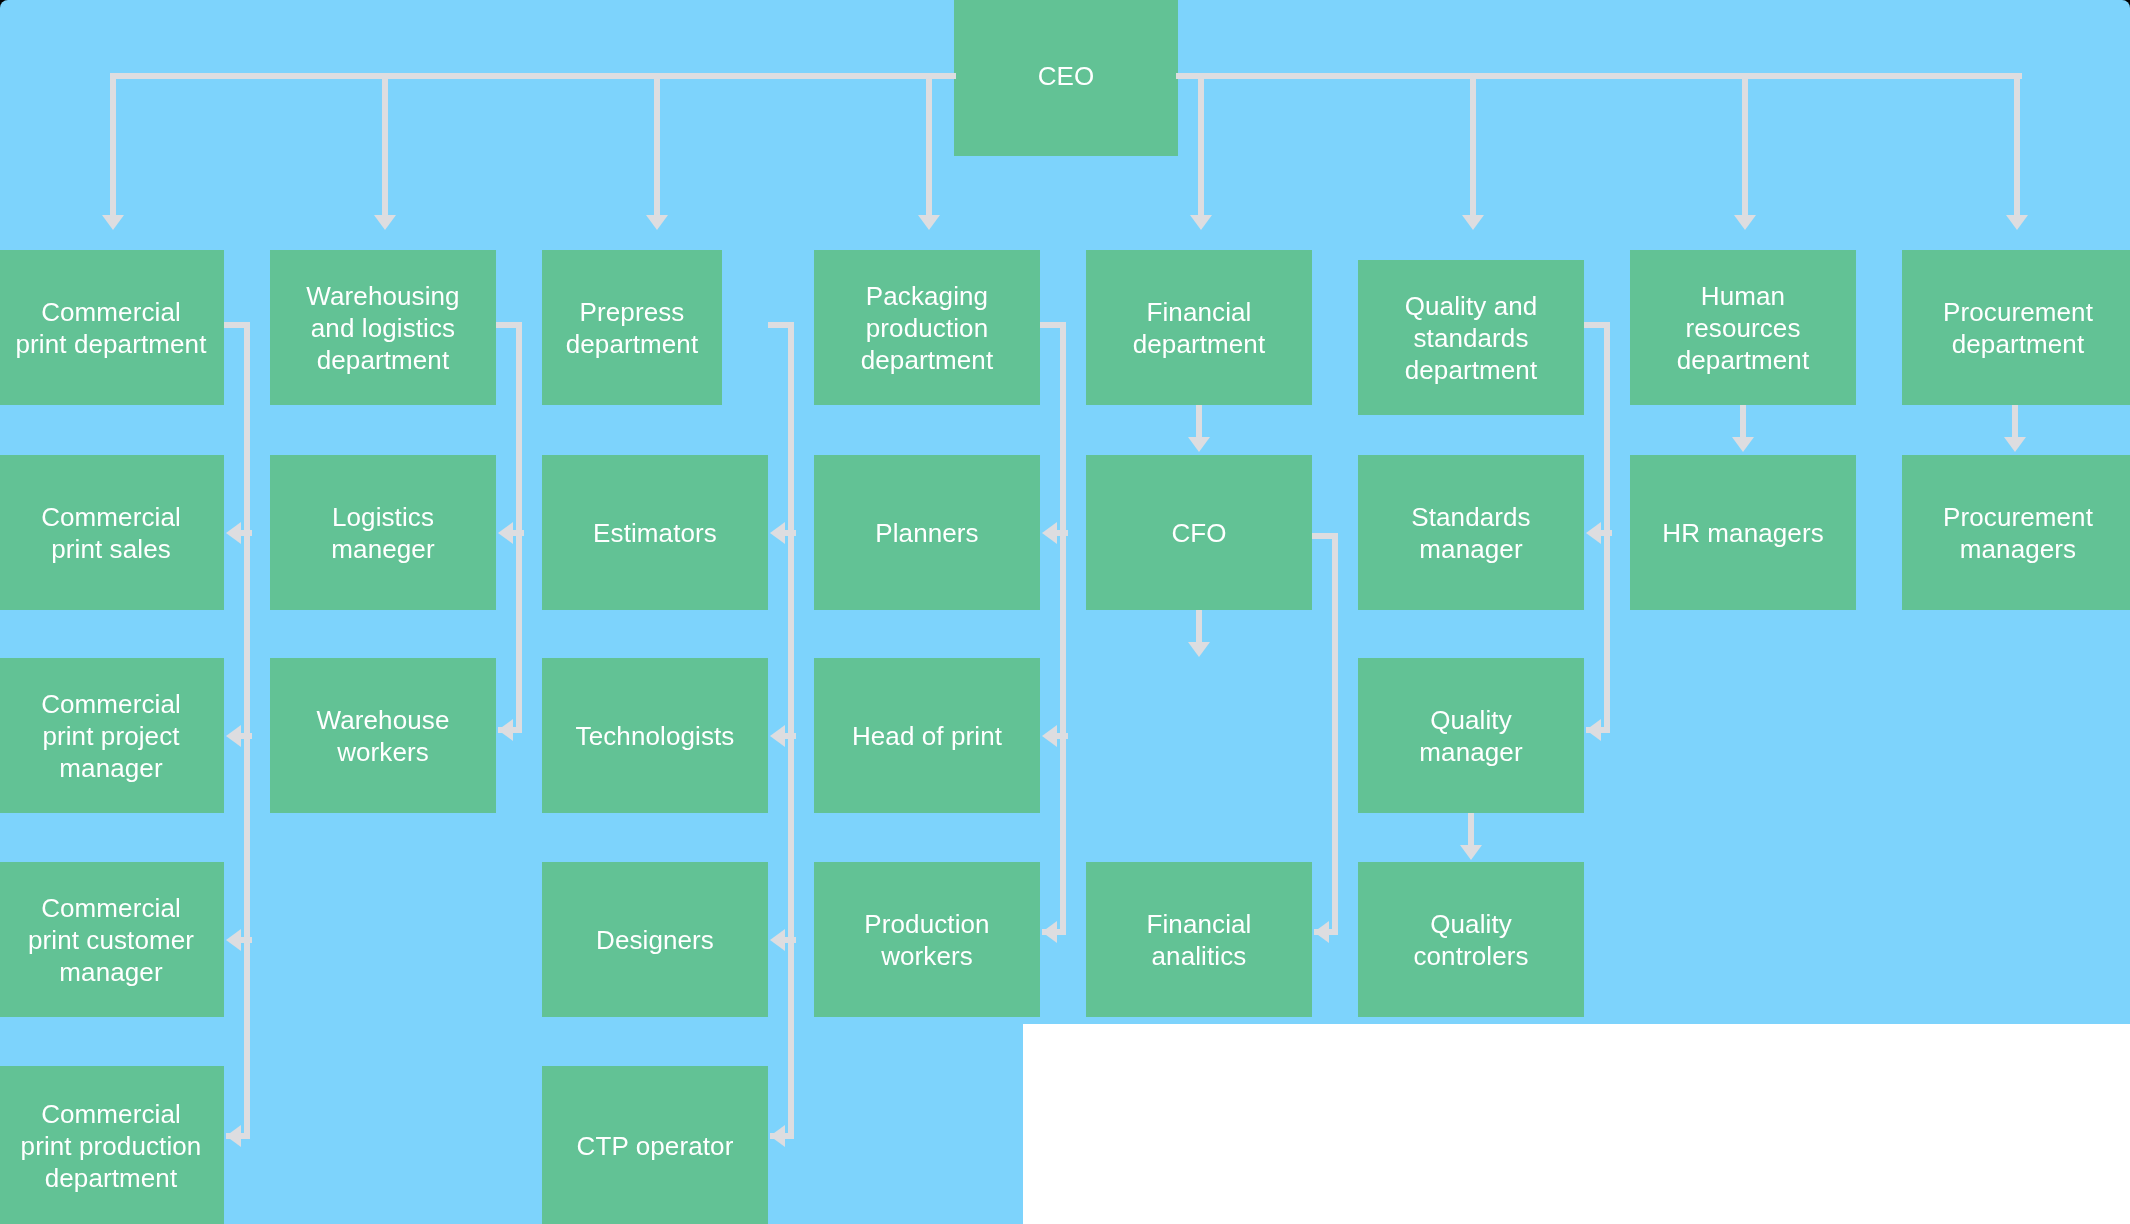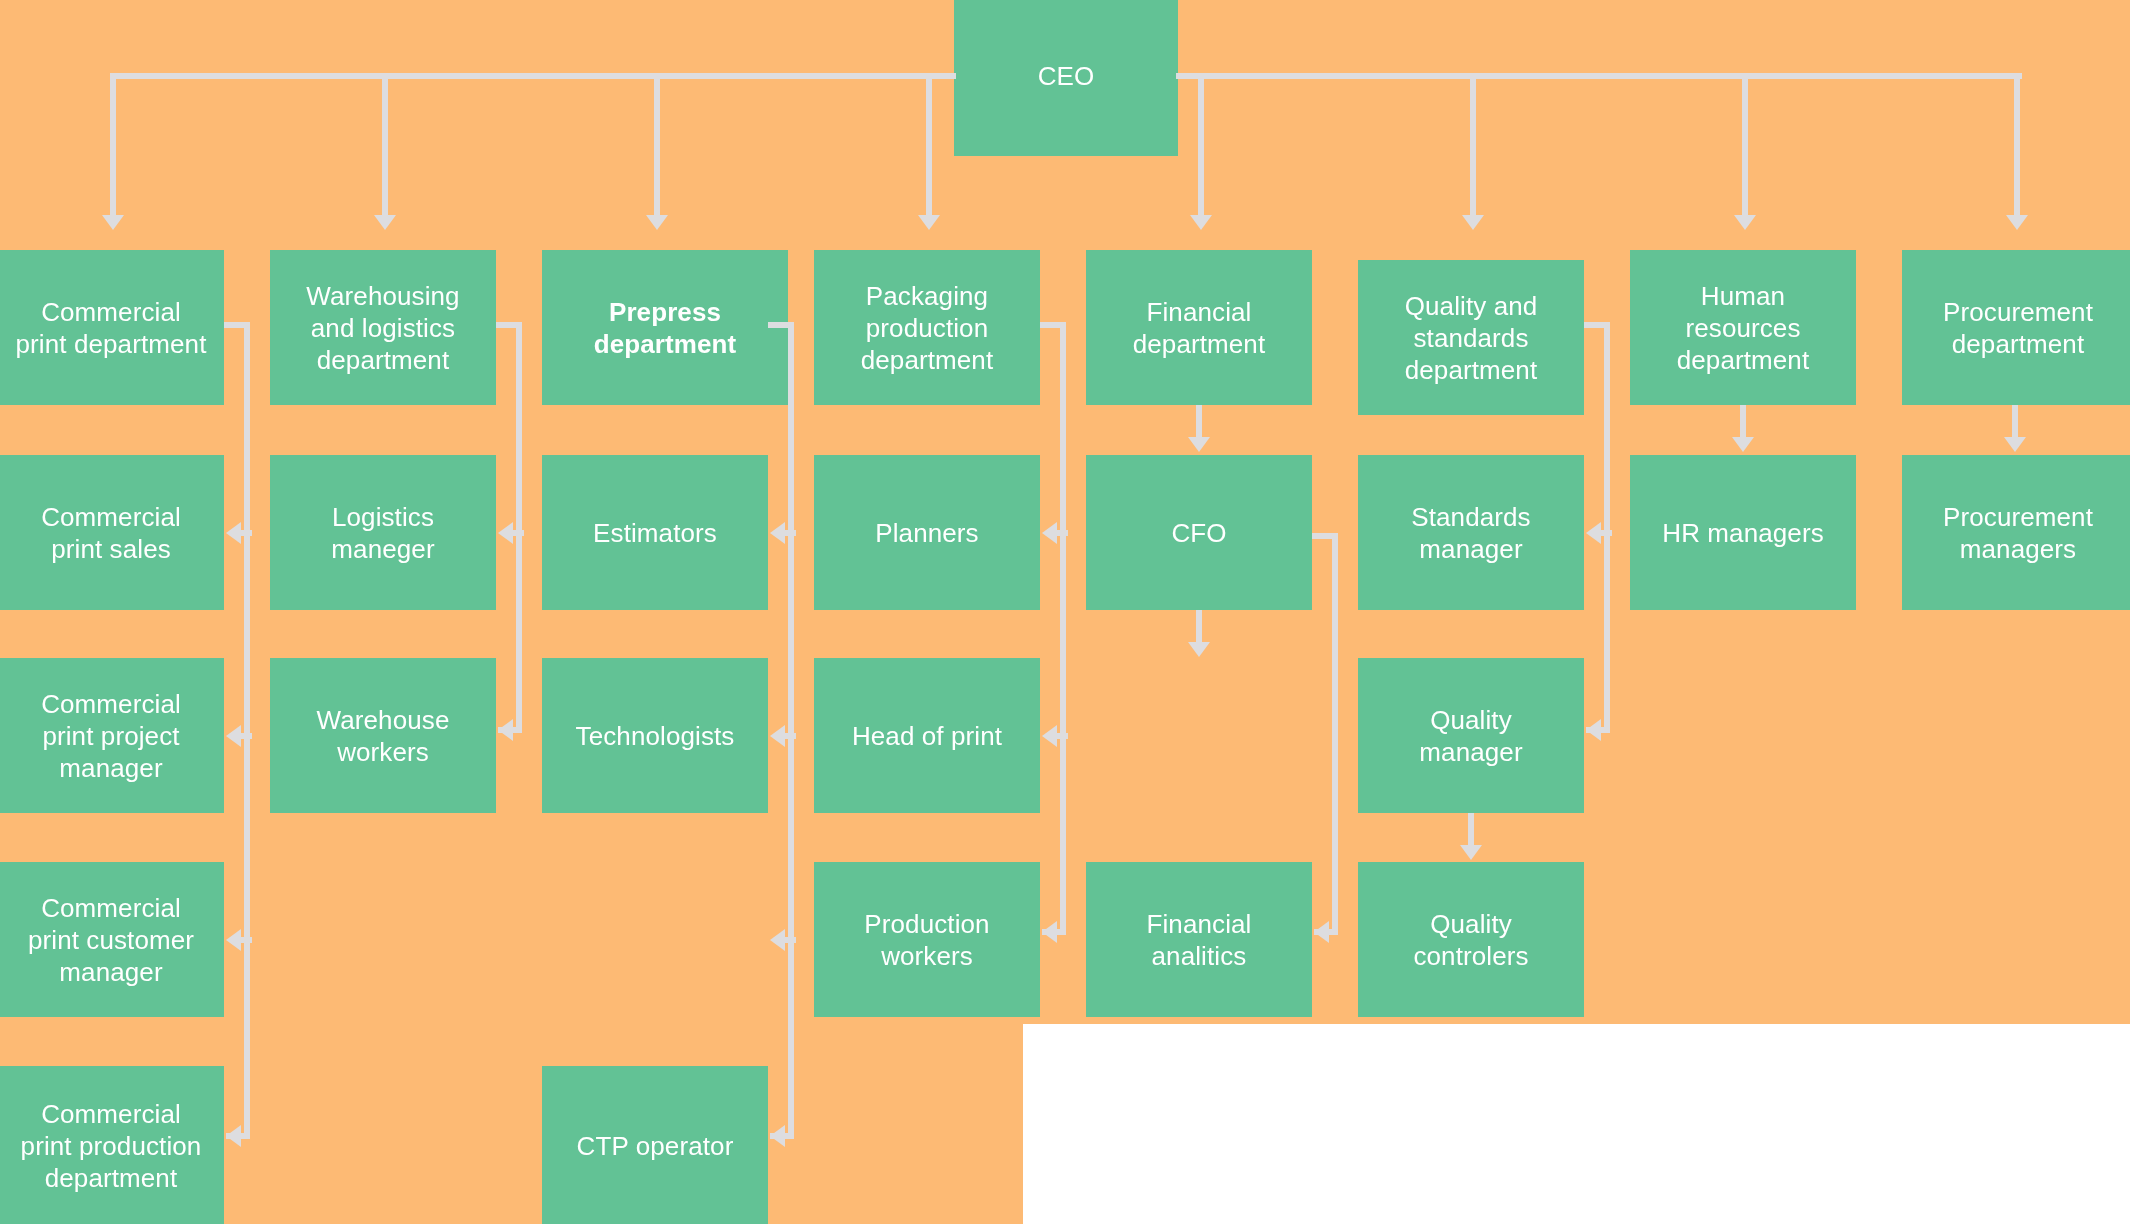--- a/index.html
+++ b/index.html
@@ -6,21 +6,22 @@
   html, body {
     width: 2130px; height: 1224px;
     background: #000000;
     font-family: "Liberation Sans", sans-serif;
     overflow: hidden;
   }
   #chart {
     position: relative;
     width: 2130px;
     height: 1224px;
-    background: #fdba74;
+    background: #7dd3fc;
+    border-radius: 8px;
   }
   .node {
     position: absolute;
     background: #62c295;
     color: #ffffff;
     display: flex;
     align-items: center;
     justify-content: center;
     text-align: center;
     font-size: 26px;
@@ -119,24 +120,25 @@
   <div class="node" style="left:270px; top:658px; width:226px; height:155px;">Warehouse
 workers</div>
 
   <div class="conn" style="left:496px; top:322px; width:26px; height:6px;"></div>
   <div class="conn" style="left:516px; top:322px; width:6px; height:411px;"></div>
   <div class="conn" style="left:512px; top:530px; width:12px; height:6px;"></div>
   <div class="arrow-left" style="left:498px; top:522px;"></div>
   <div class="conn" style="left:498px; top:727px; width:24px; height:6px;"></div>
   <div class="arrow-left" style="left:498px; top:719px;"></div>
 
-  <div class="node" style="left:542px; top:250px; width:246px; height:155px;font-weight:bold;">Prepress
+  <div class="node" style="left:542px; top:250px; width:180px; height:155px;">Prepress
 department</div>
   <div class="node" style="left:542px; top:455px; width:226px; height:155px;">Estimators</div>
   <div class="node" style="left:542px; top:658px; width:226px; height:155px;">Technologists</div>
+  <div class="node" style="left:542px; top:862px; width:226px; height:155px;">Designers</div>
   <div class="node" style="left:542px; top:1066px; width:226px; height:160px;">CTP operator</div>
 
   <div class="conn" style="left:768px; top:322px; width:26px; height:6px;"></div>
   <div class="conn" style="left:788px; top:322px; width:6px; height:817px;"></div>
   <div class="conn" style="left:784px; top:530px; width:12px; height:6px;"></div>
   <div class="arrow-left" style="left:770px; top:522px;"></div>
   <div class="conn" style="left:784px; top:733px; width:12px; height:6px;"></div>
   <div class="arrow-left" style="left:770px; top:725px;"></div>
   <div class="conn" style="left:784px; top:937px; width:12px; height:6px;"></div>
   <div class="arrow-left" style="left:770px; top:929px;"></div>

